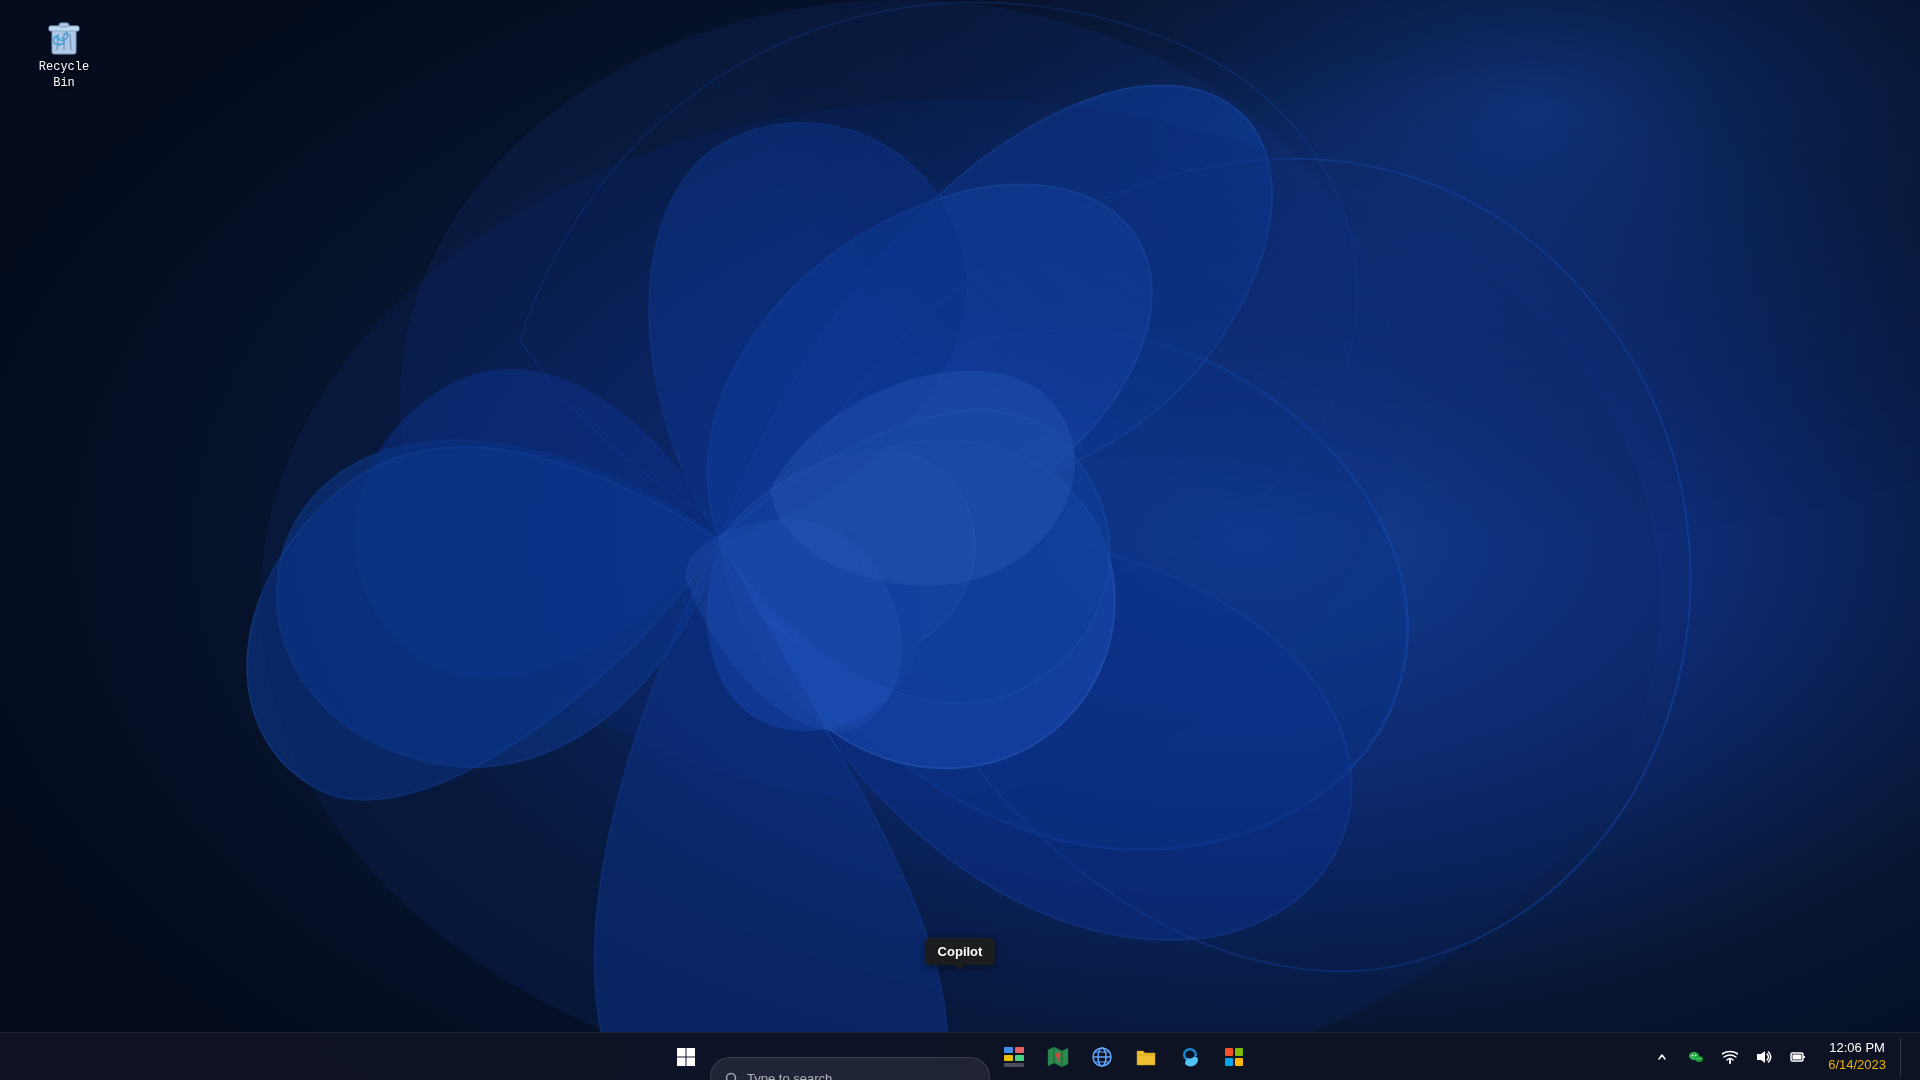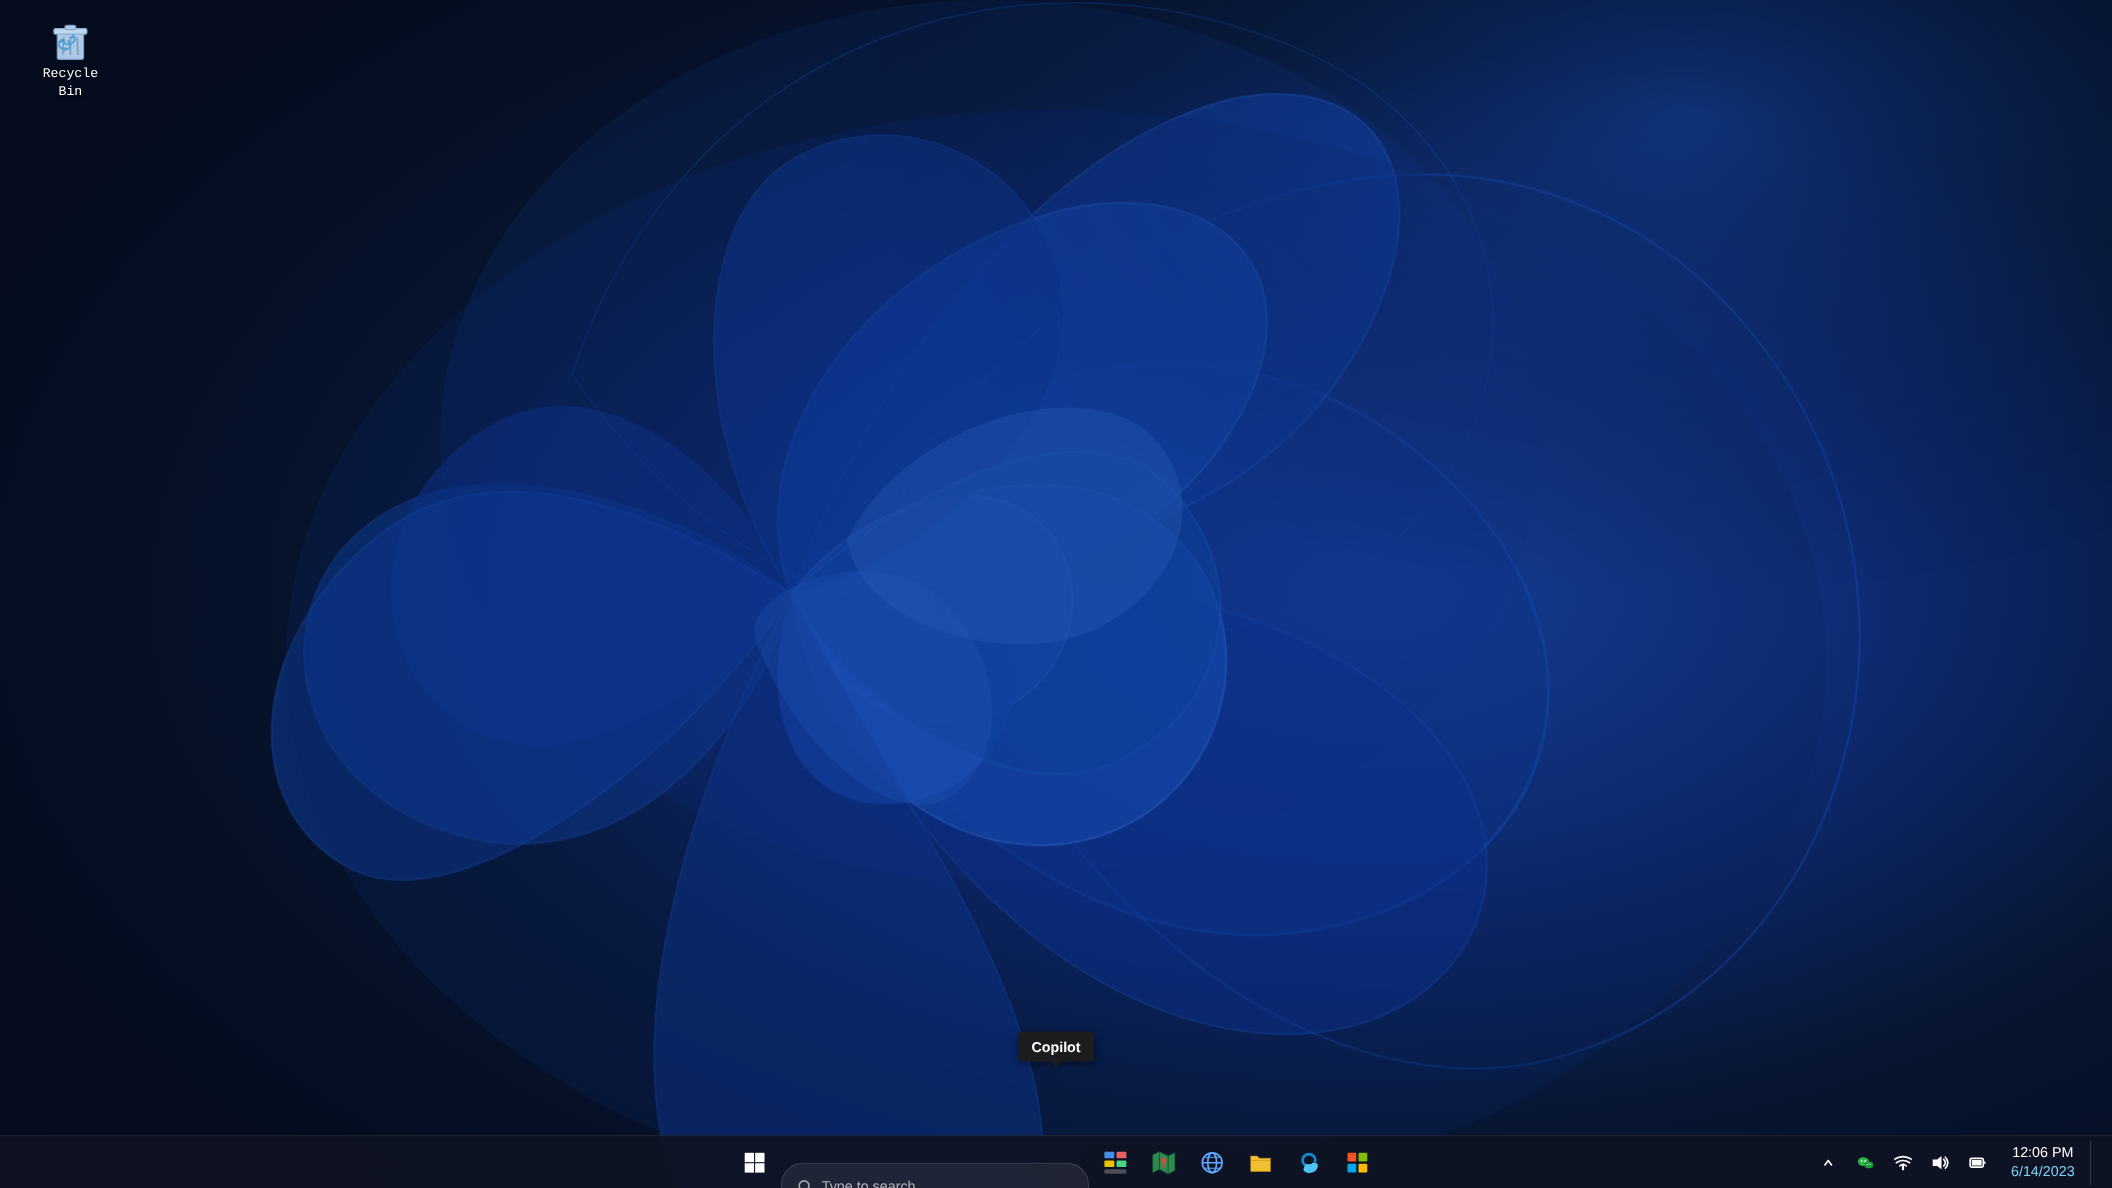--- a/index.html
+++ b/index.html
@@ -217,21 +217,21 @@
       min-width: 70px;
     }
 
     .clock-time {
       color: #ffffff;
       font-size: 13px;
       line-height: 1.3;
     }
 
     .clock-date {
-      color: #7dd3fc;
+      color: #eab308;
       font-size: 13px;
       line-height: 1.3;
     }
 
     .show-desktop {
       width: 8px;
       height: 40px;
       cursor: pointer;
       border-left: 1px solid rgba(255,255,255,0.15);
     }

